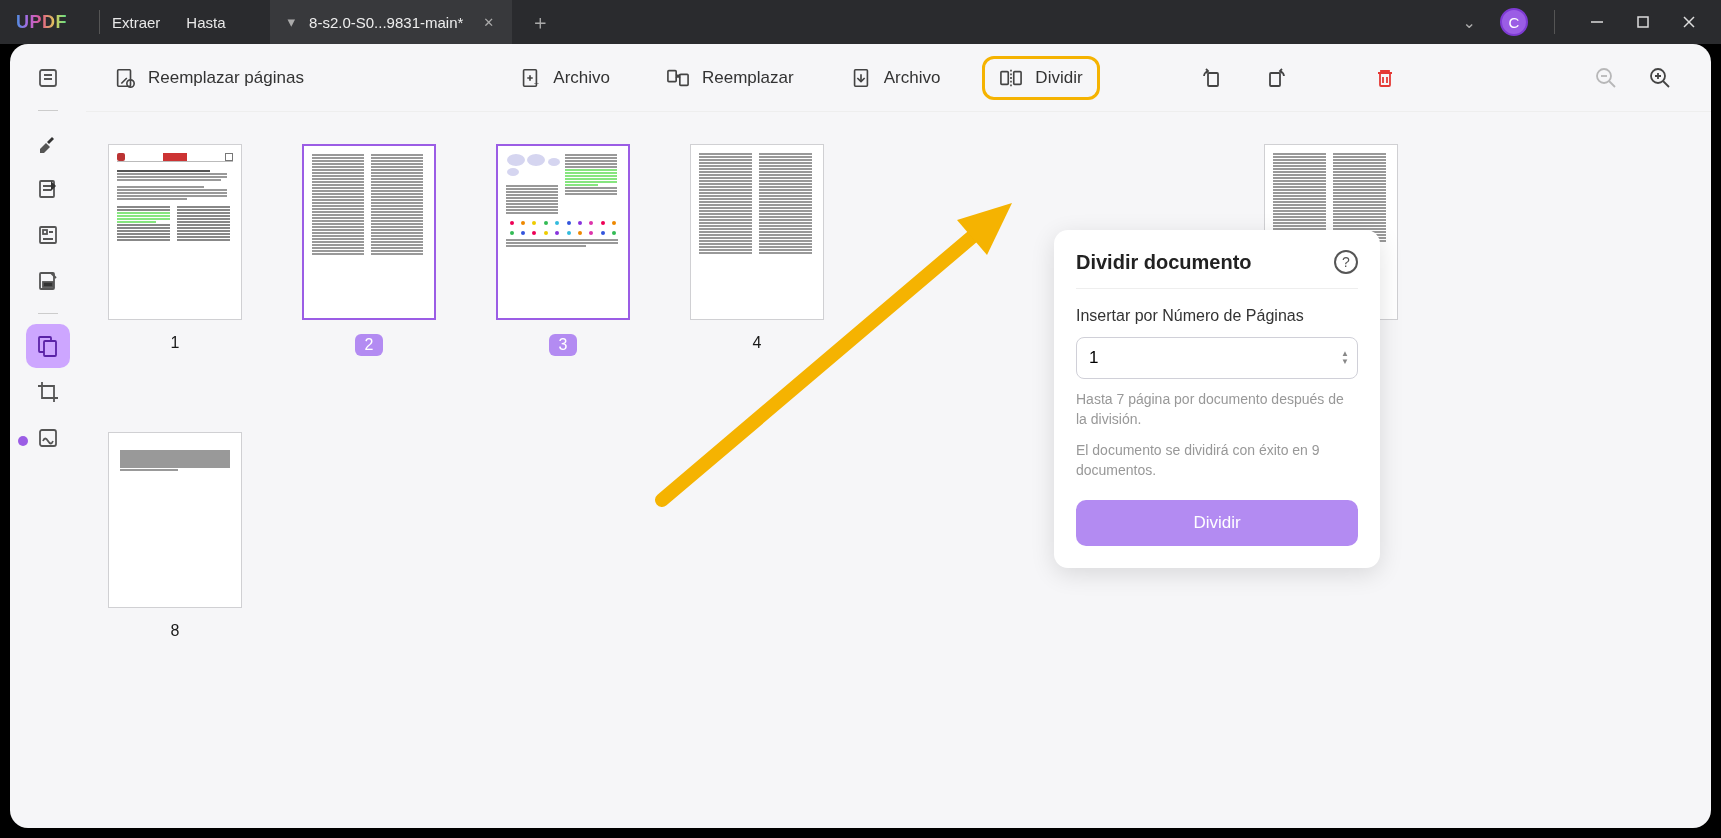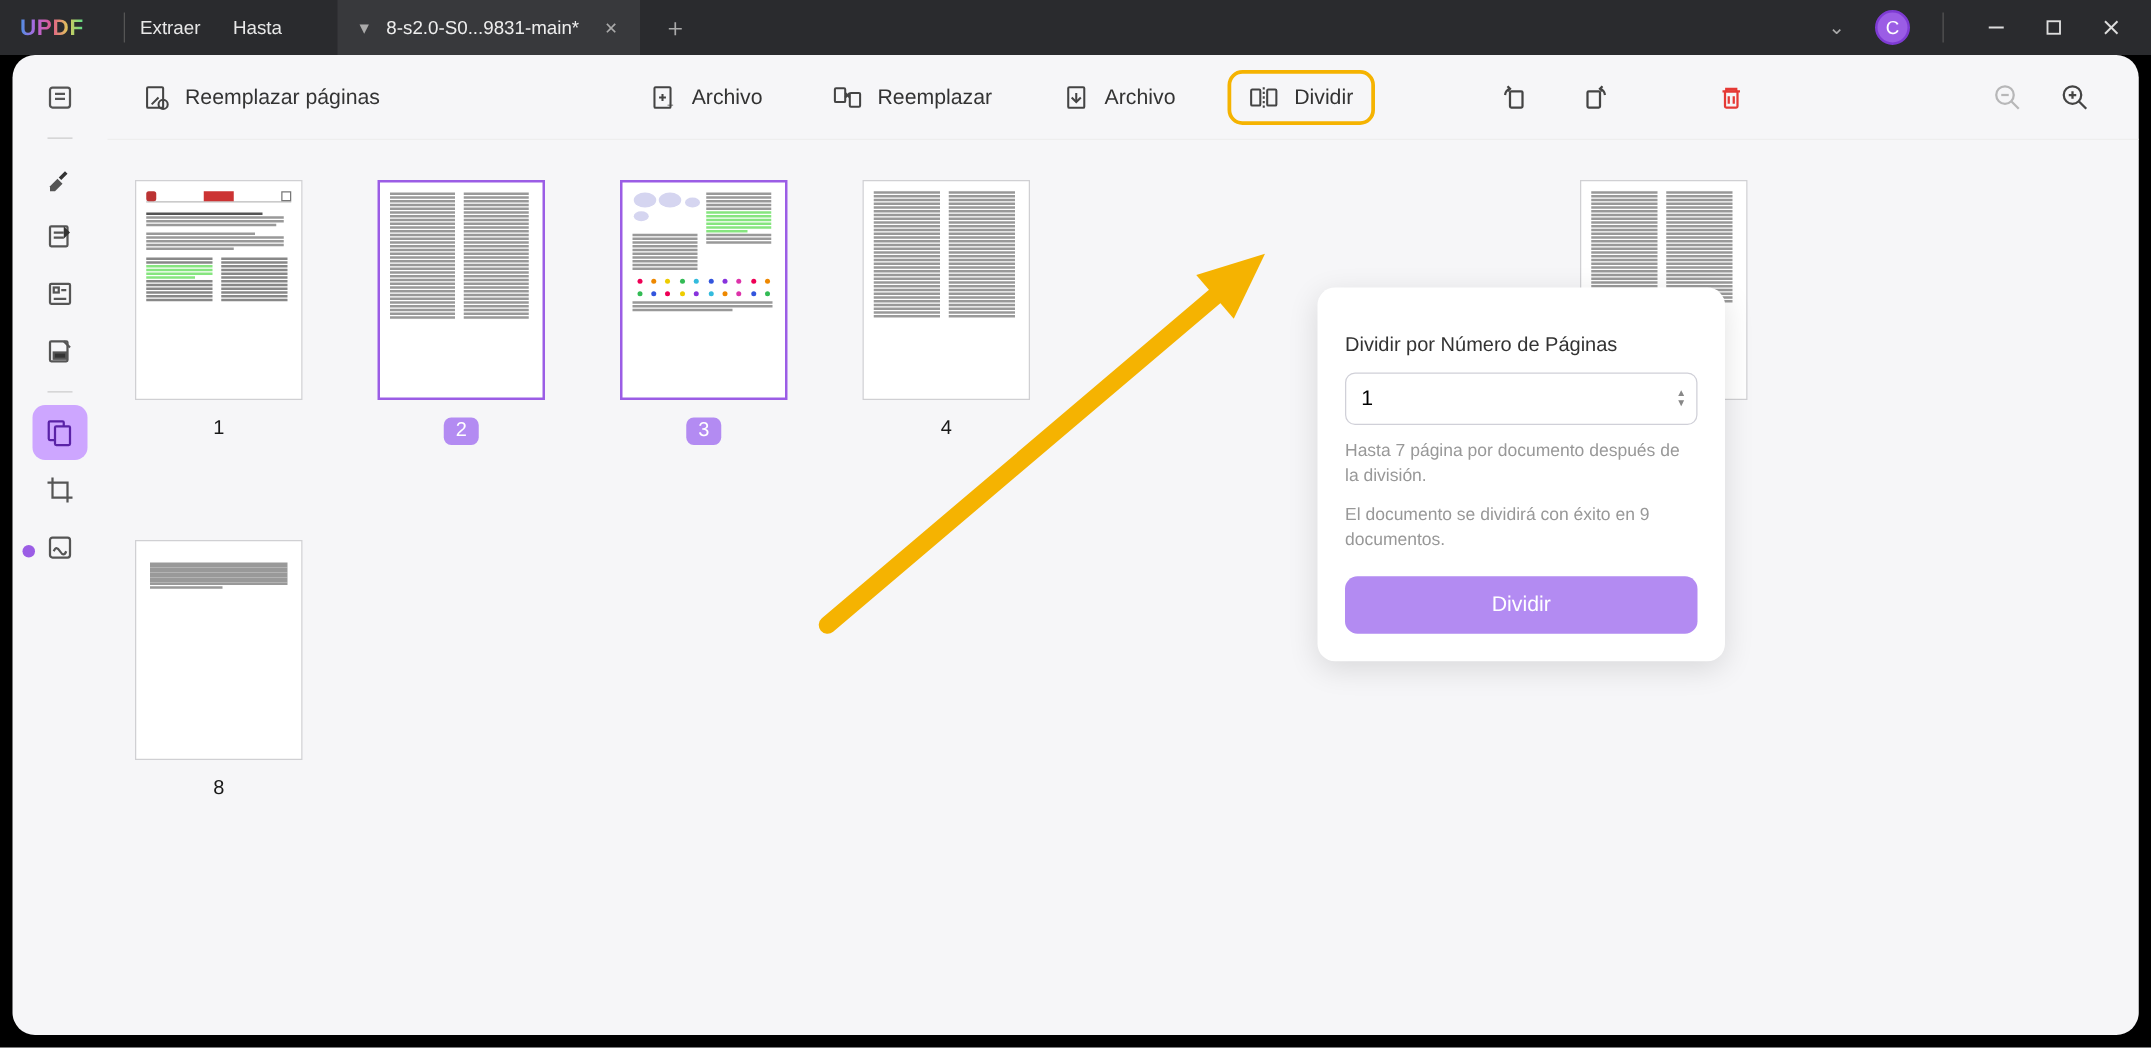--- a/index.html
+++ b/index.html
@@ -683,22 +683,26 @@
         </div>
 
       </div>
 
       <svg class="arrow-annotation" viewBox="0 0 400 340">
         <line x1="20" y1="310" x2="350" y2="30" stroke="#f5b301" stroke-width="14" stroke-linecap="round"></line>
         <polygon points="370,13 315,30 345,65" fill="#f5b301"></polygon>
       </svg>
 
       <div class="popup">
+        <div class="popup-header">
+          <span class="popup-title">Dividir documento</span>
+          <span class="popup-help">?</span>
+        </div>
         <div class="popup-section">
-          <div class="popup-label">Dividir por Número de Páginas</div>
+          <div class="popup-label">Insertar por Número de Páginas</div>
           <div class="popup-input-wrap">
             <input class="popup-input" value="1" style="">
             <div class="popup-spinner">
               <span class="sp">▲</span>
               <span class="sp">▼</span>
             </div>
           </div>
           <div class="popup-note">Hasta 7 página por documento después de la división.</div>
           <div class="popup-note">El documento se dividirá con éxito en 9 documentos.</div>
           <button class="popup-submit">Dividir</button>

